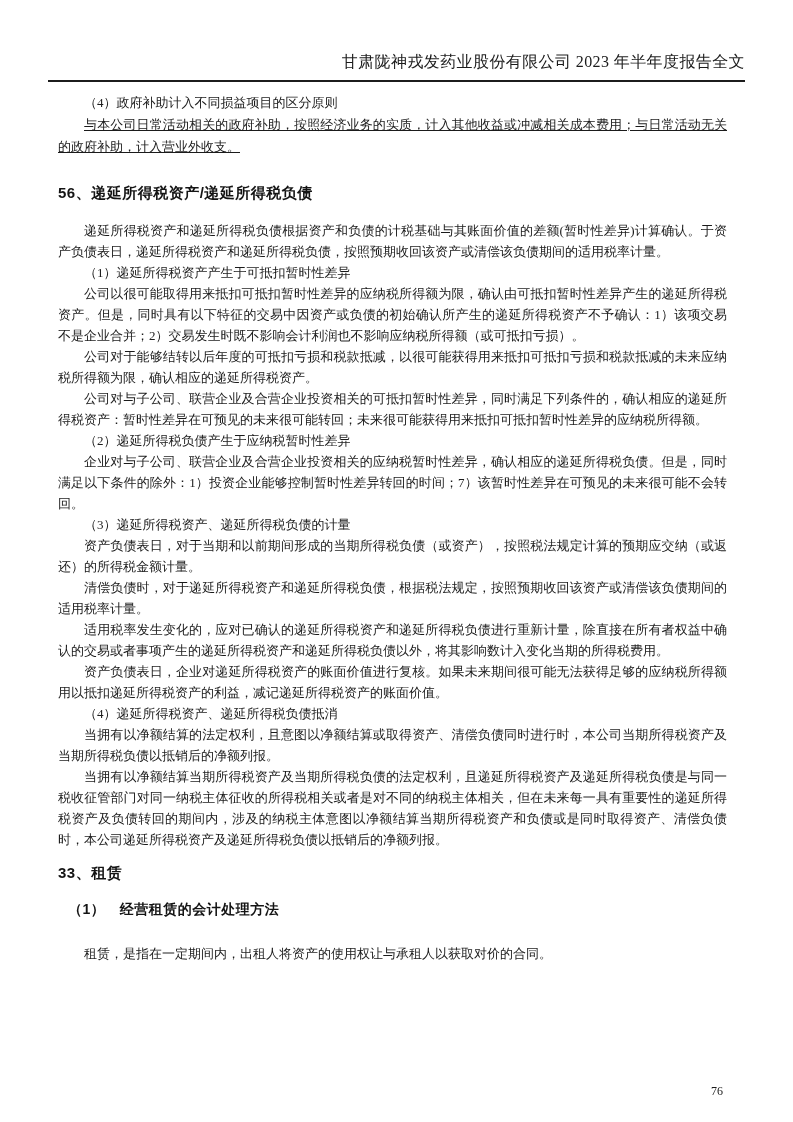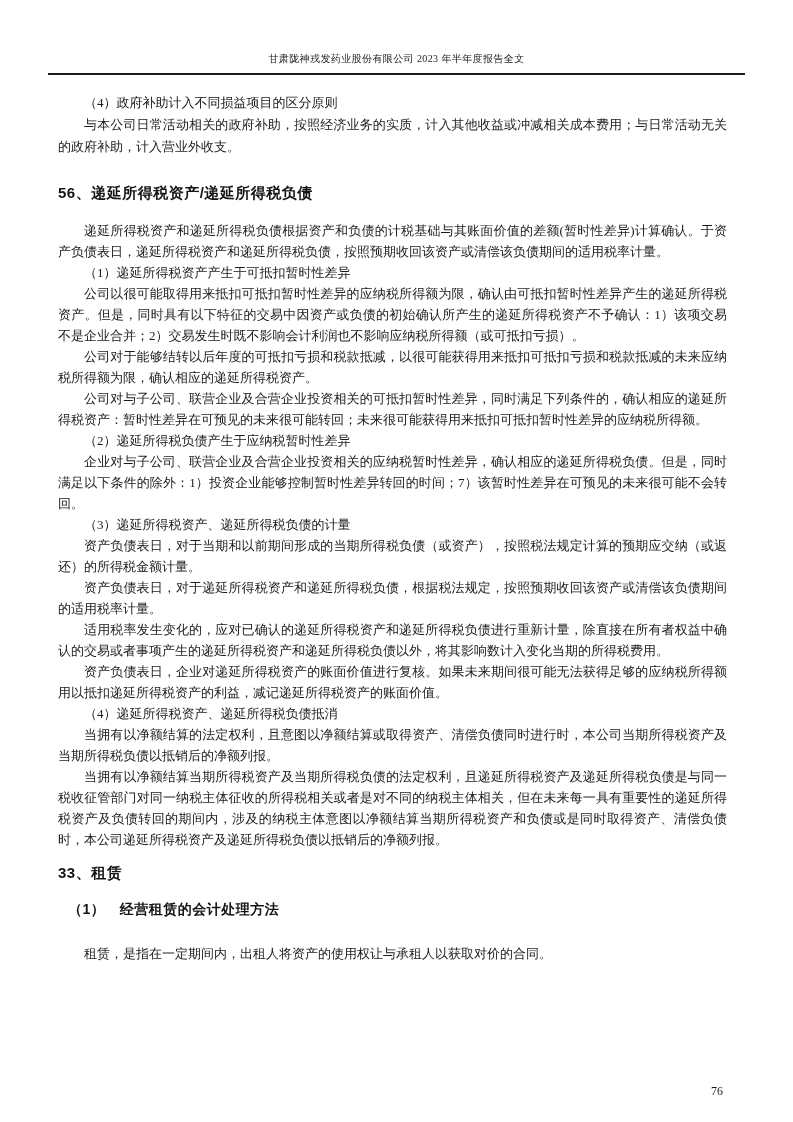--- a/index.html
+++ b/index.html
@@ -13,44 +13,44 @@
     color: #1b1b1b;
     font-family: "Liberation Serif", "DejaVu Serif", serif;
     font-size: 13px;
     overflow: hidden;
   }
   .page-header {
     position: absolute;
     top: 52px;
     left: 48px;
     right: 48px;
-    text-align: center;
+    text-align: right;
     padding-bottom: 7px;
     border-bottom: 2px solid #1c1c1c;
-    font-size: 10px;
+    font-size: 16px;
     letter-spacing: 0.4px;
     white-space: nowrap;
   }
   .content {
     position: absolute;
     top: 79px;
     left: 58px;
     right: 66px;
   }
   .item-heading {
     margin-top: 13px;
     text-indent: 2em;
     line-height: 22px;
   }
   .para {
     text-indent: 2em;
     text-align: justify;
     line-height: 21px;
   }
-  .prelude-para { line-height: 22px; }
+  .prelude-para { line-height: 22px; text-decoration: underline; }
   .section-heading {
     font-family: "Liberation Sans", "DejaVu Sans", sans-serif;
     font-size: 15px;
     font-weight: bold;
     letter-spacing: 0.5px;
     line-height: 22px;
     margin-top: 24px;
     color: #141414;
   }
   .first-para { margin-top: 16px; }
@@ -93,21 +93,21 @@
 
     <p class="para first-para">递延所得税资产和递延所得税负债根据资产和负债的计税基础与其账面价值的差额(暂时性差异)计算确认。于资产负债表日，递延所得税资产和递延所得税负债，按照预期收回该资产或清偿该负债期间的适用税率计量。</p>
     <p class="para">（1）递延所得税资产产生于可抵扣暂时性差异</p>
     <p class="para">公司以很可能取得用来抵扣可抵扣暂时性差异的应纳税所得额为限，确认由可抵扣暂时性差异产生的递延所得税资产。但是，同时具有以下特征的交易中因资产或负债的初始确认所产生的递延所得税资产不予确认：1）该项交易不是企业合并；2）交易发生时既不影响会计利润也不影响应纳税所得额（或可抵扣亏损）。</p>
     <p class="para">公司对于能够结转以后年度的可抵扣亏损和税款抵减，以很可能获得用来抵扣可抵扣亏损和税款抵减的未来应纳税所得额为限，确认相应的递延所得税资产。</p>
     <p class="para">公司对与子公司、联营企业及合营企业投资相关的可抵扣暂时性差异，同时满足下列条件的，确认相应的递延所得税资产：暂时性差异在可预见的未来很可能转回；未来很可能获得用来抵扣可抵扣暂时性差异的应纳税所得额。</p>
     <p class="para">（2）递延所得税负债产生于应纳税暂时性差异</p>
     <p class="para">企业对与子公司、联营企业及合营企业投资相关的应纳税暂时性差异，确认相应的递延所得税负债。但是，同时满足以下条件的除外：1）投资企业能够控制暂时性差异转回的时间；7）该暂时性差异在可预见的未来很可能不会转回。</p>
     <p class="para">（3）递延所得税资产、递延所得税负债的计量</p>
     <p class="para">资产负债表日，对于当期和以前期间形成的当期所得税负债（或资产），按照税法规定计算的预期应交纳（或返还）的所得税金额计量。</p>
-    <p class="para">资产负债表日，对于递延所得税资产和递延所得税负债，根据税法规定，按照预期收回该资产或清偿该负债期间的适用税率计量。</p>
+    <p class="para">清偿负债时，对于递延所得税资产和递延所得税负债，根据税法规定，按照预期收回该资产或清偿该负债期间的适用税率计量。</p>
     <p class="para">适用税率发生变化的，应对已确认的递延所得税资产和递延所得税负债进行重新计量，除直接在所有者权益中确认的交易或者事项产生的递延所得税资产和递延所得税负债以外，将其影响数计入变化当期的所得税费用。</p>
     <p class="para">资产负债表日，企业对递延所得税资产的账面价值进行复核。如果未来期间很可能无法获得足够的应纳税所得额用以抵扣递延所得税资产的利益，减记递延所得税资产的账面价值。</p>
     <p class="para">（4）递延所得税资产、递延所得税负债抵消</p>
     <p class="para">当拥有以净额结算的法定权利，且意图以净额结算或取得资产、清偿负债同时进行时，本公司当期所得税资产及当期所得税负债以抵销后的净额列报。</p>
     <p class="para">当拥有以净额结算当期所得税资产及当期所得税负债的法定权利，且递延所得税资产及递延所得税负债是与同一税收征管部门对同一纳税主体征收的所得税相关或者是对不同的纳税主体相关，但在未来每一具有重要性的递延所得税资产及负债转回的期间内，涉及的纳税主体意图以净额结算当期所得税资产和负债或是同时取得资产、清偿负债时，本公司递延所得税资产及递延所得税负债以抵销后的净额列报。</p>
 
     <h2 class="section-heading heading-33">33、租赁</h2>
     <h3 class="sub-heading">（1）　经营租赁的会计处理方法</h3>
     <p class="para last-para">租赁，是指在一定期间内，出租人将资产的使用权让与承租人以获取对价的合同。</p>
 

